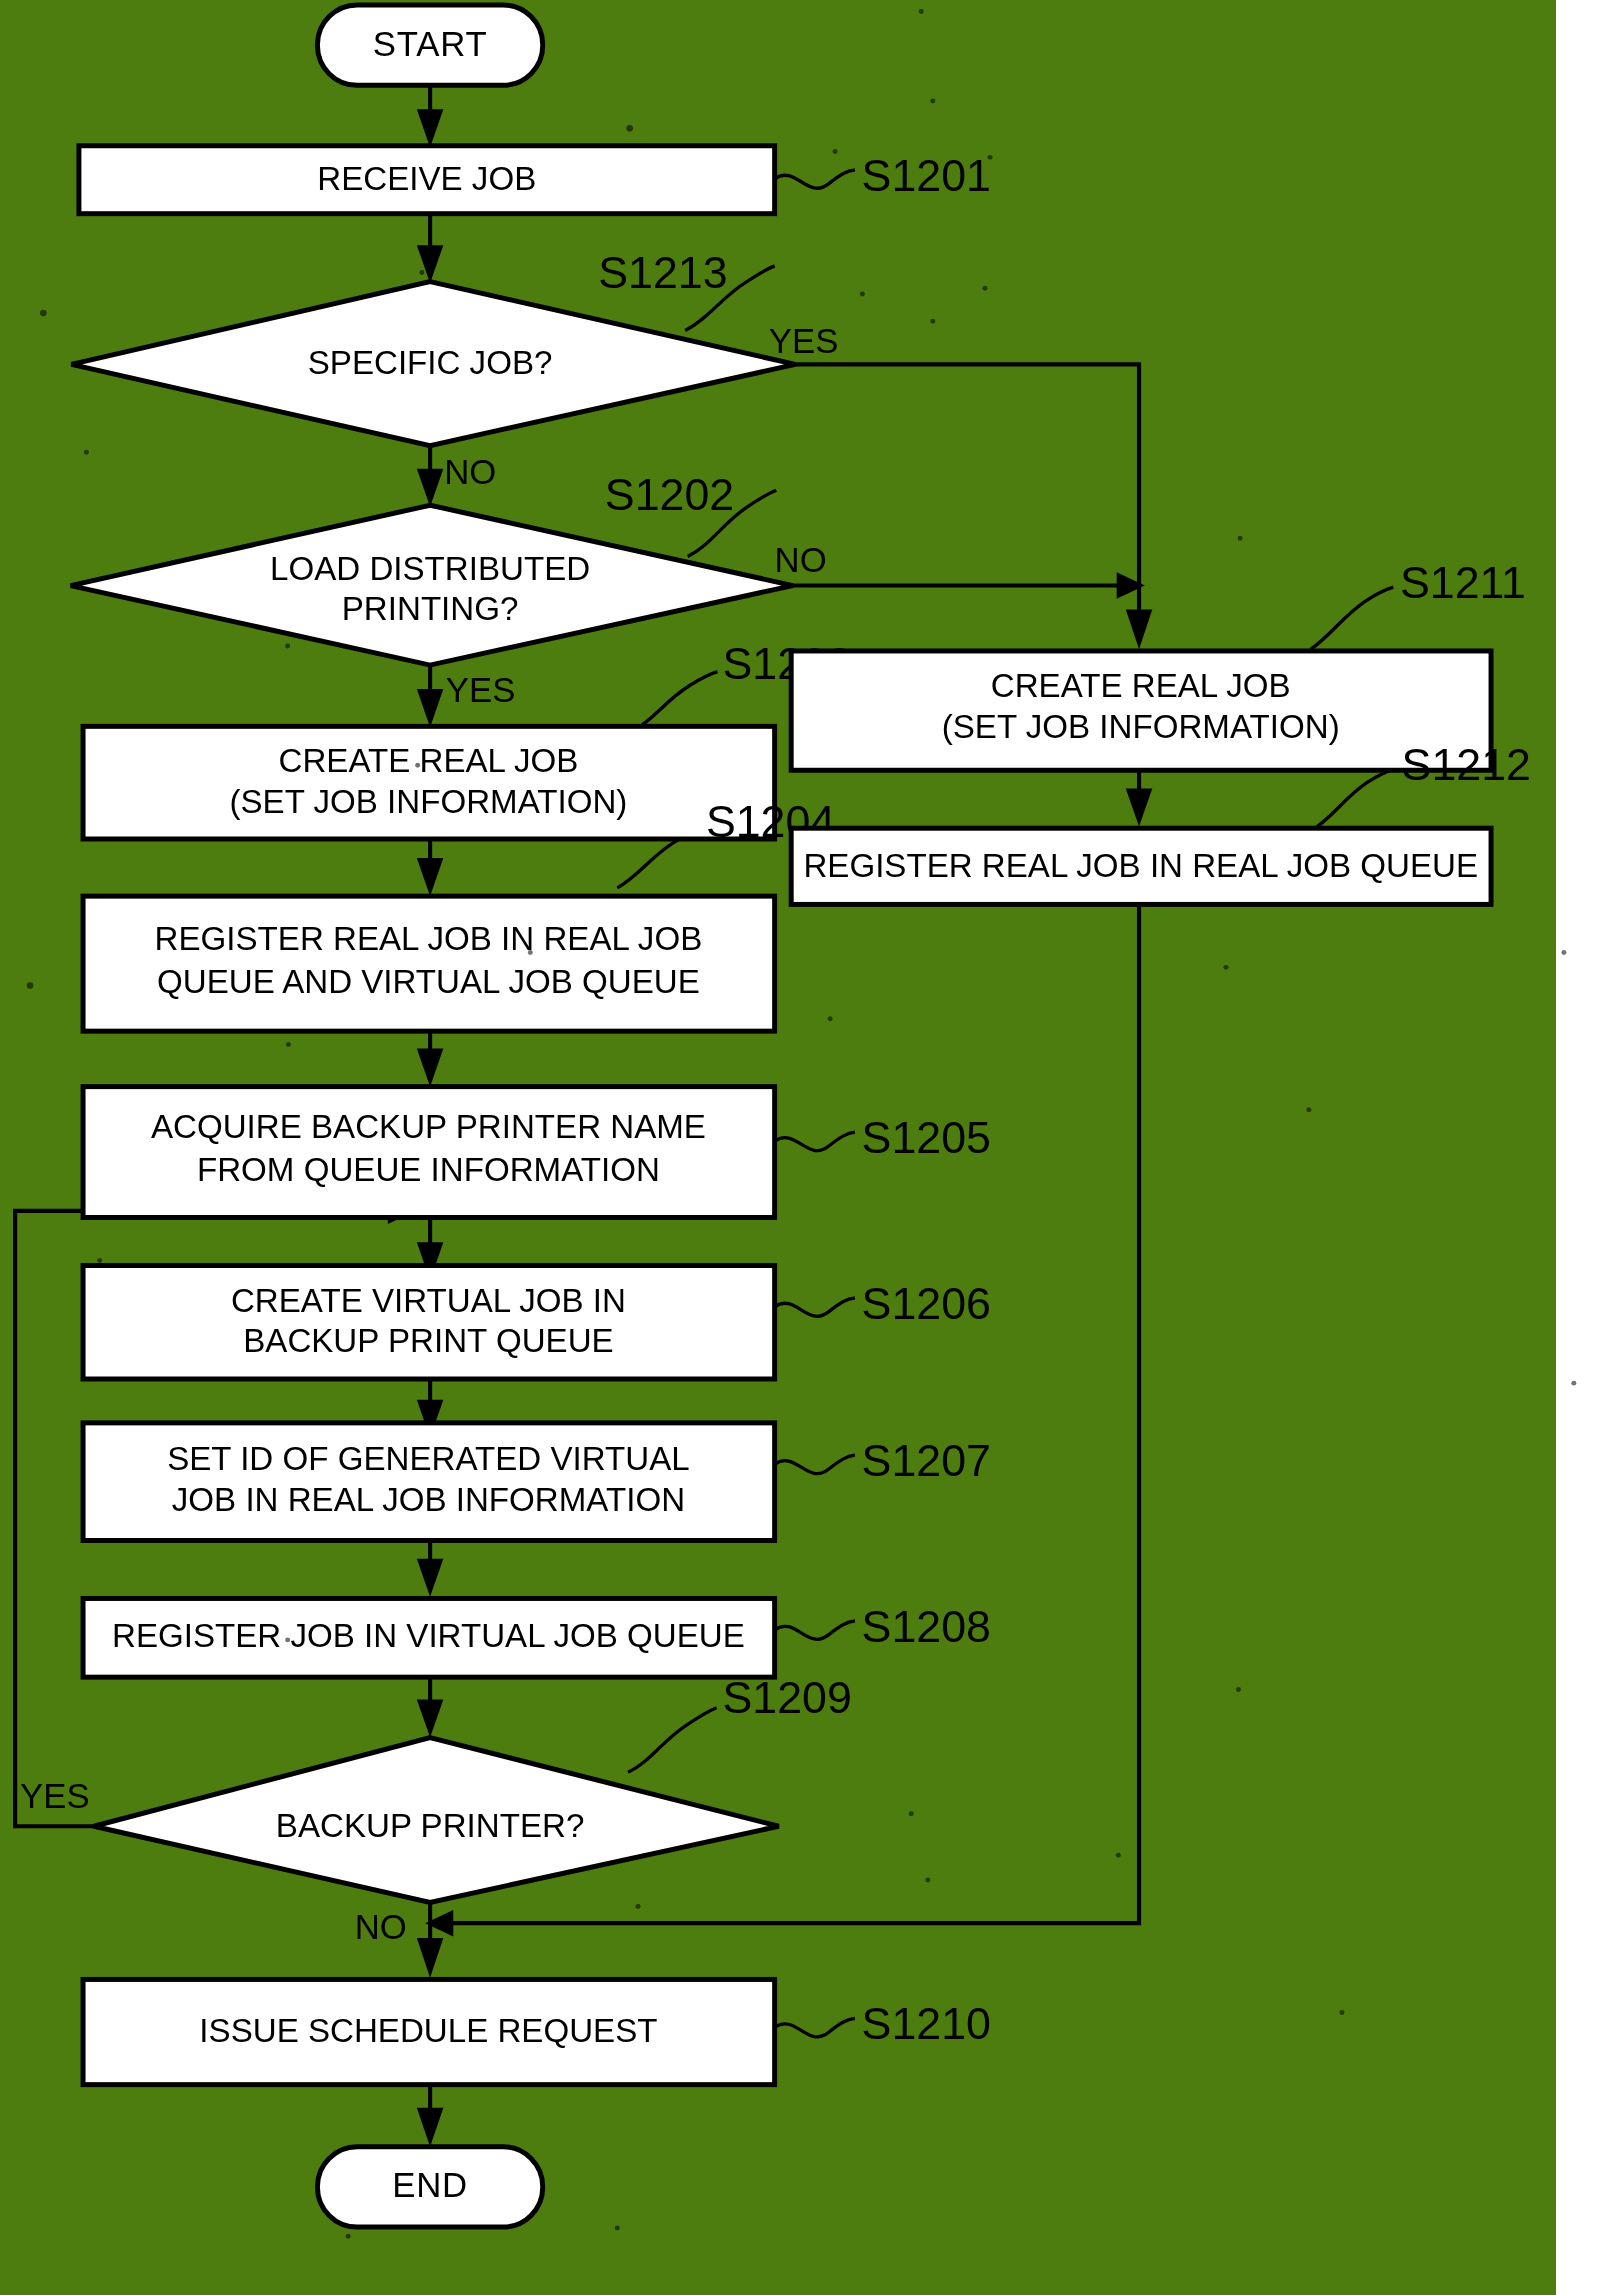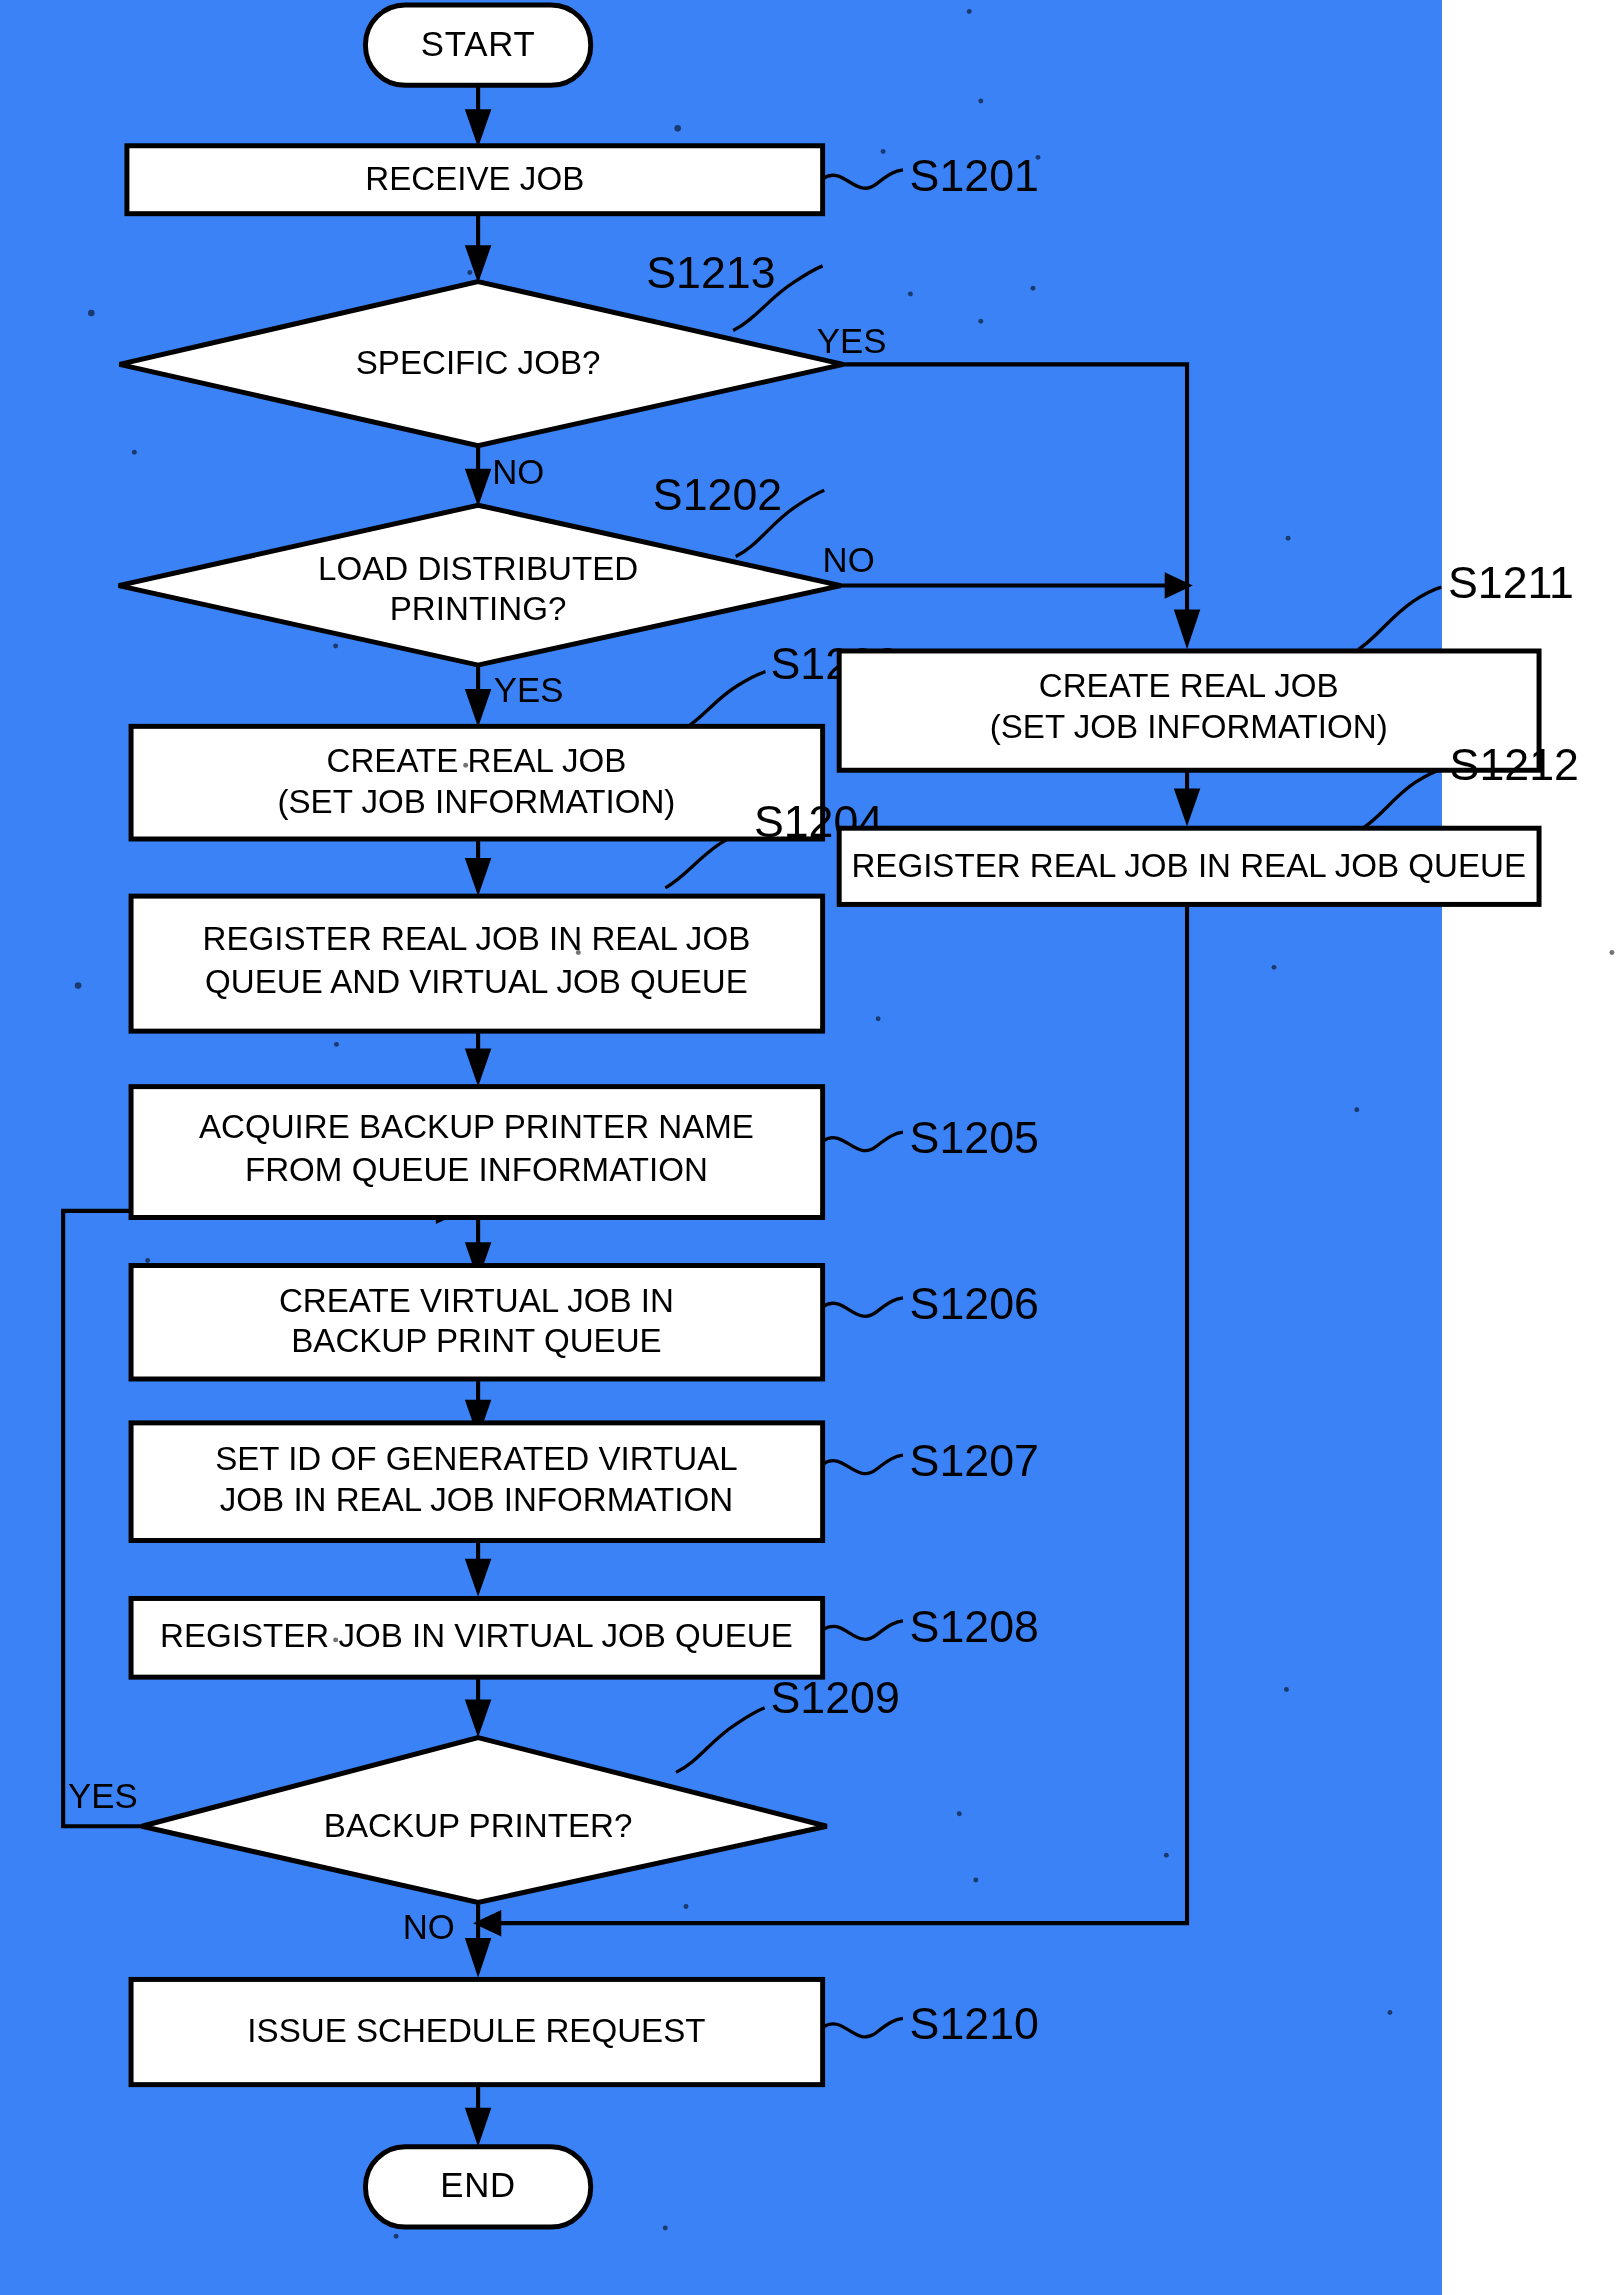--- a/index.html
+++ b/index.html
@@ -8,24 +8,23 @@
     background: #ffffff;
   }
   body {
     width: 1618px;
     height: 2295px;
     font-family: "Liberation Sans", sans-serif;
     overflow: hidden;
   }
   #flowchart-root {
     position: relative;
-    width: 1394px;
+    width: 1556px;
     height: 2295px;
-    background: #3b82f6;
-    padding-left: 48px;
+    background: #4d7c0f;
   }
   svg.fc {
     display: block;
     width: 1618px;
     height: 2295px;
   }
   .shape-stroke {
     fill: #ffffff;
     stroke: #000000;
     stroke-width: 6;

